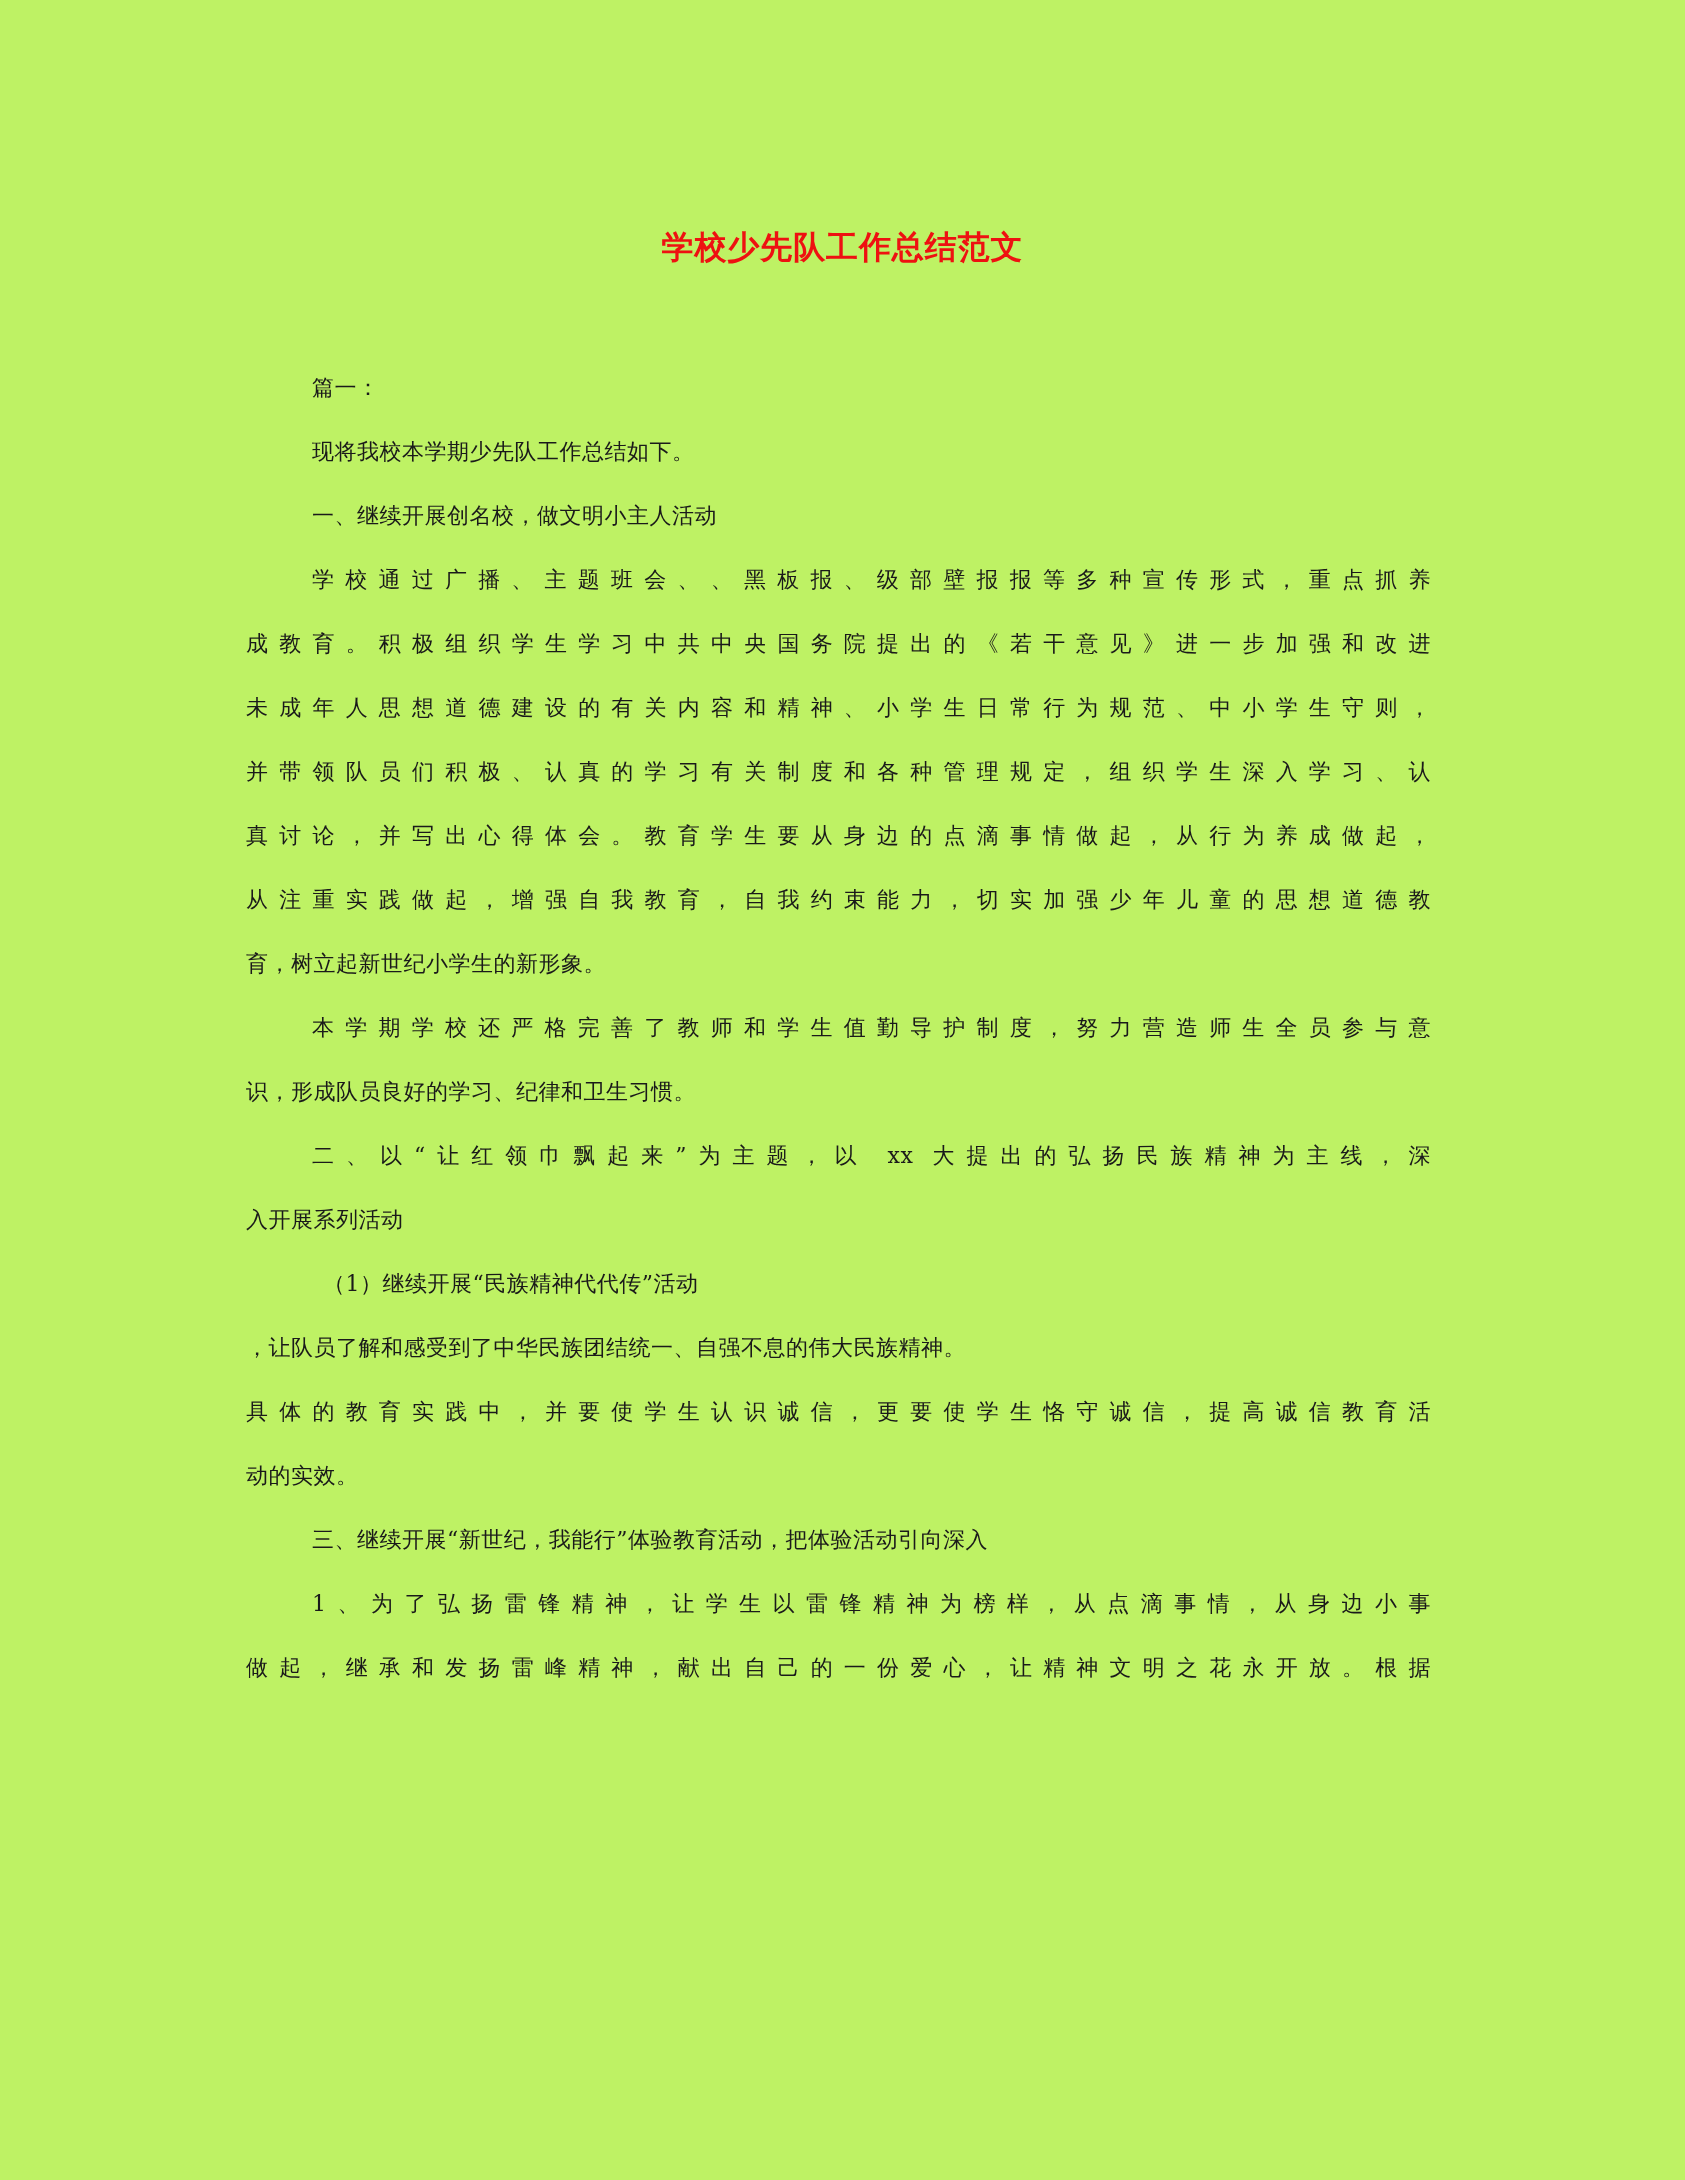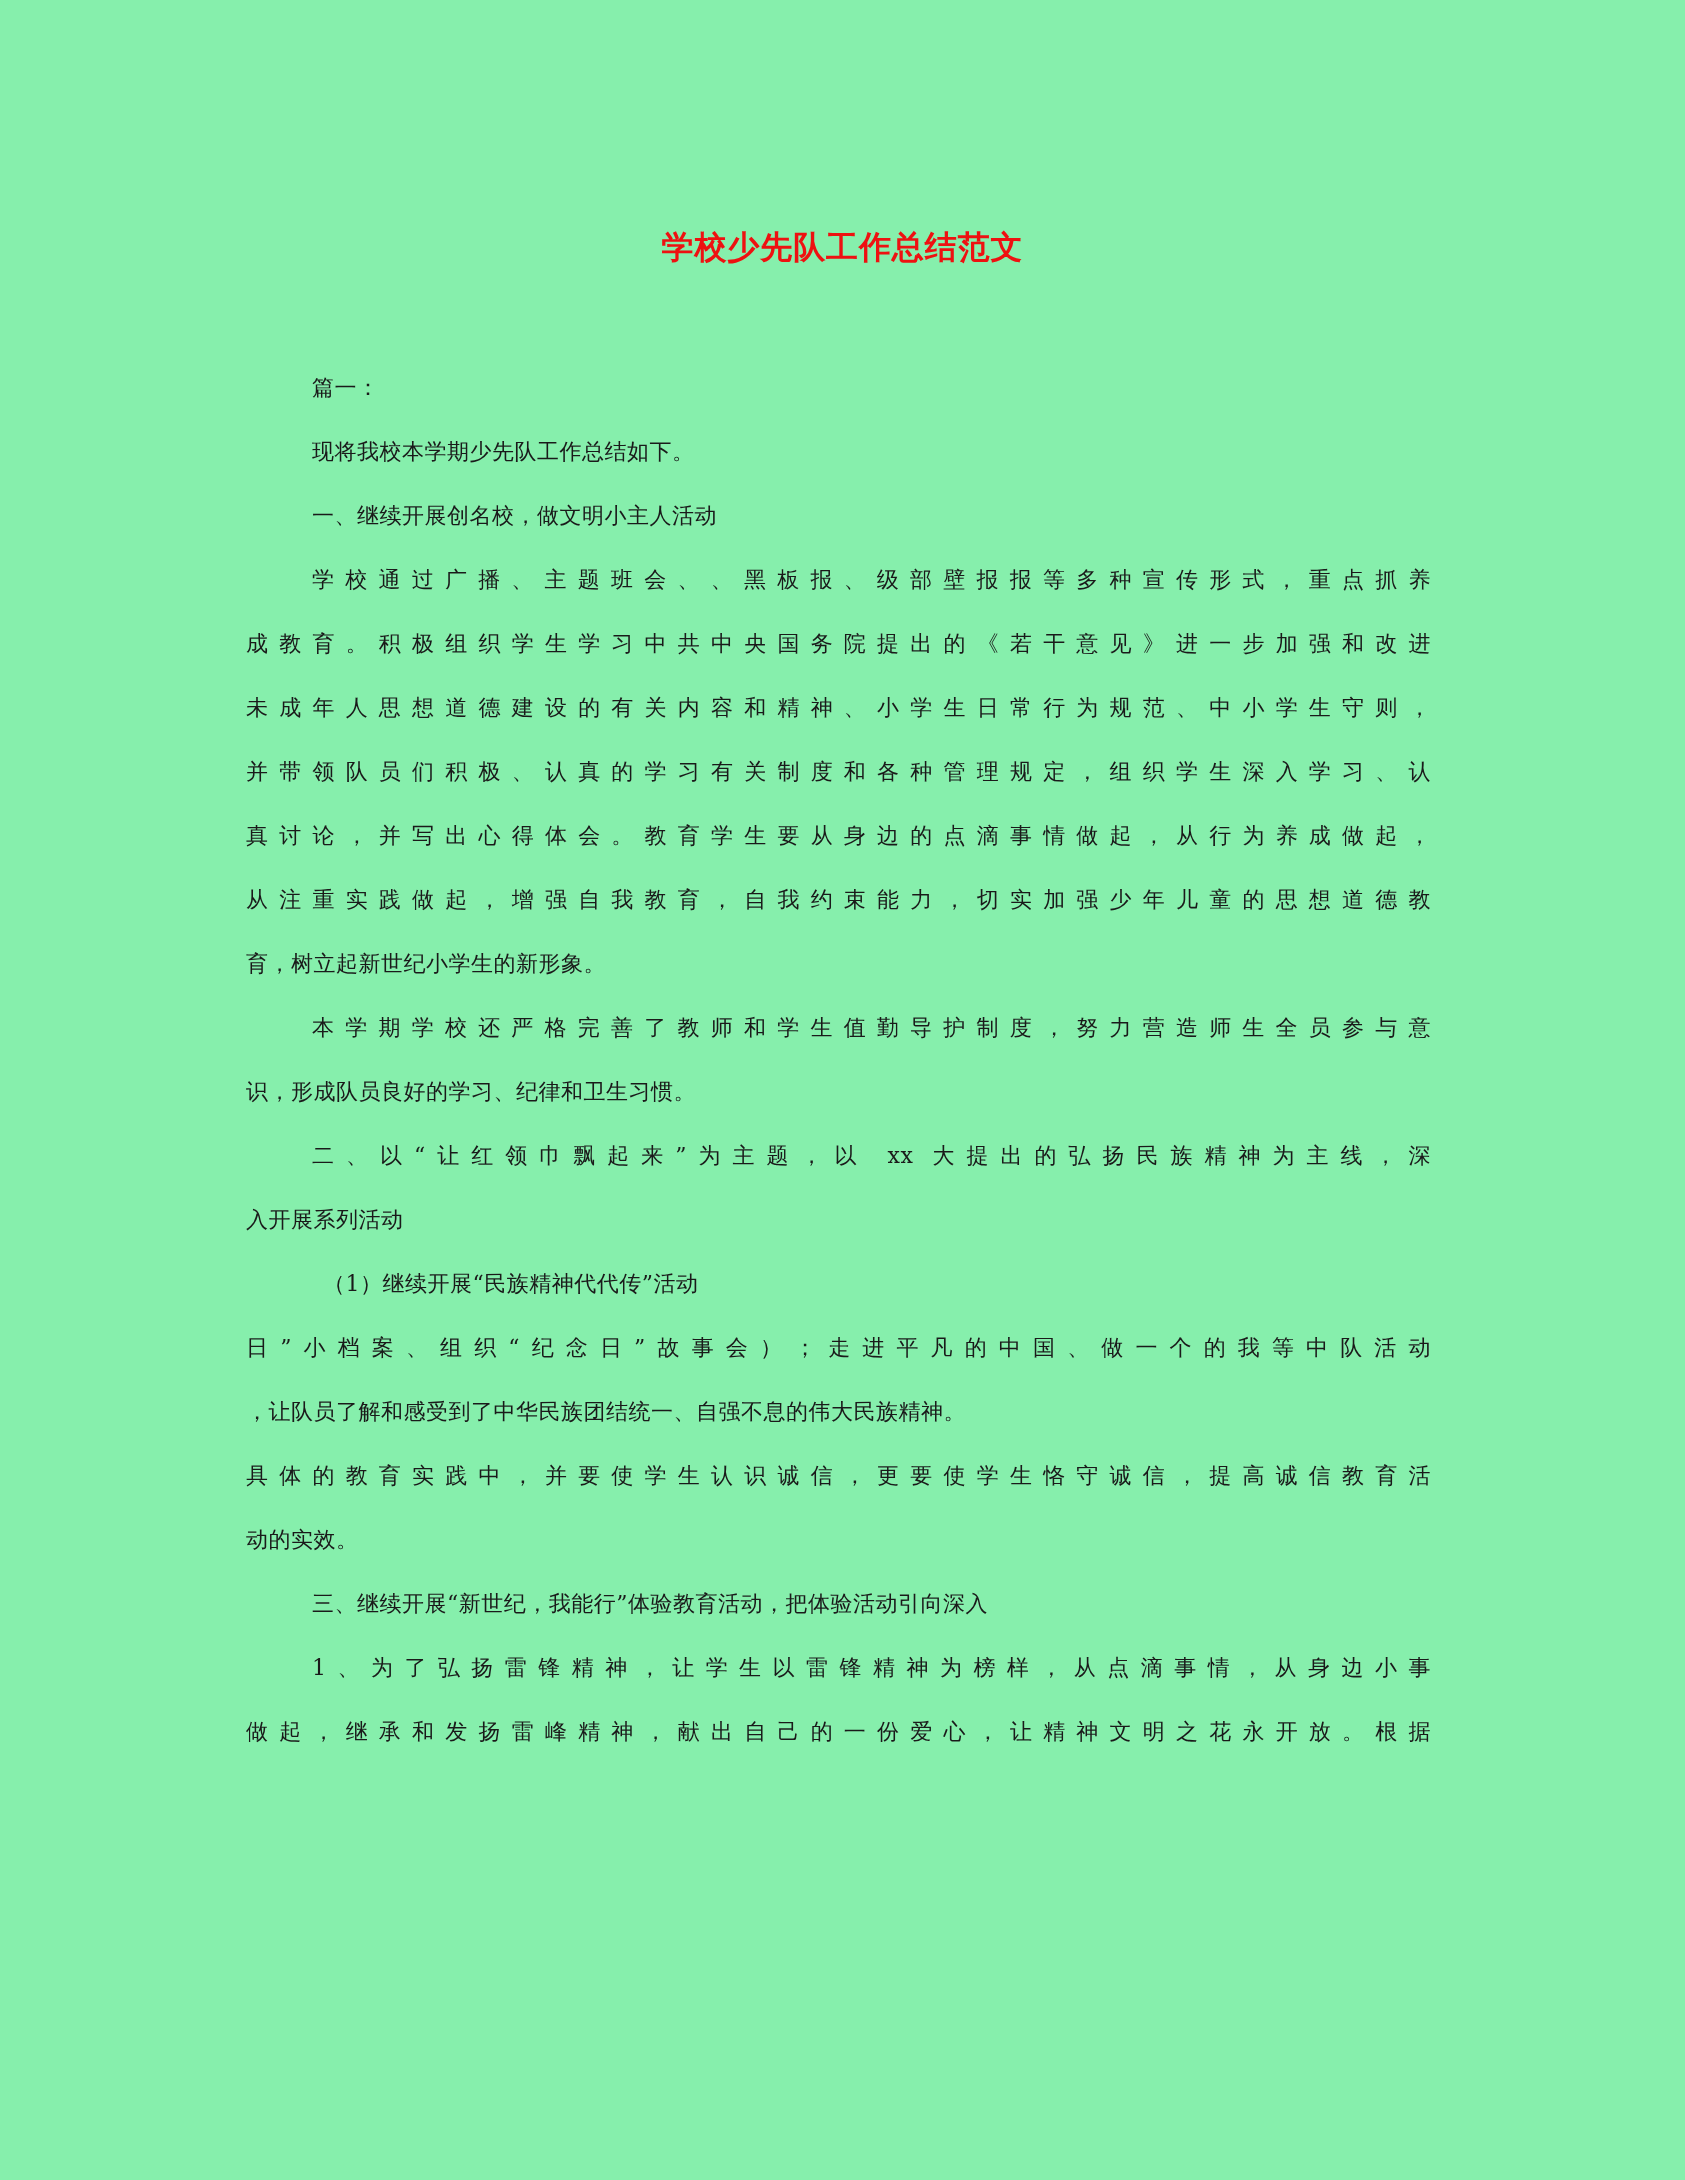--- a/index.html
+++ b/index.html
@@ -14,21 +14,21 @@
       overflow: hidden;
       font-family: "DejaVu Serif", "Liberation Serif", serif;
       color: #1a1a1a;
     }
     .page {
       position: absolute;
       left: 0;
       top: 0;
       width: 1685px;
       height: 2180px;
-      background: #86efac;
+      background: #bef264;
     }
     .doc-title {
       position: absolute;
       top: 226px;
       left: 0;
       width: 1685px;
       text-align: center;
       color: #ee1111;
       font-family: "DejaVu Sans", "Liberation Sans", sans-serif;
       font-weight: bold;
@@ -83,21 +83,20 @@
     <span class="line">育，树立起新世纪小学生的新形象。</span>
 
     <span class="line indent justify">本学期学校还严格完善了教师和学生值勤导护制度，努力营造师生全员参与意</span>
     <span class="line">识，形成队员良好的学习、纪律和卫生习惯。</span>
 
     <span class="line indent justify">二、以“让红领巾飘起来”为主题，以 xx 大提出的弘扬民族精神为主线，深</span>
     <span class="line">入开展系列活动</span>
 
     <span class="line indent-sub">（1）继续开展“民族精神代代传”活动</span>
 
-    <span class="line justify">日”小档案、组织“纪念日”故事会）；走进平凡的中国、做一个的我等中队活动</span>
     <span class="line">，让队员了解和感受到了中华民族团结统一、自强不息的伟大民族精神。</span>
 
     <span class="line justify">具体的教育实践中，并要使学生认识诚信，更要使学生恪守诚信，提高诚信教育活</span>
     <span class="line">动的实效。</span>
 
     <span class="line indent">三、继续开展“新世纪，我能行”体验教育活动，把体验活动引向深入</span>
 
     <span class="line indent justify">1、为了弘扬雷锋精神，让学生以雷锋精神为榜样，从点滴事情，从身边小事</span>
     <span class="line justify">做起，继承和发扬雷峰精神，献出自己的一份爱心，让精神文明之花永开放。根据</span>
   </div>

